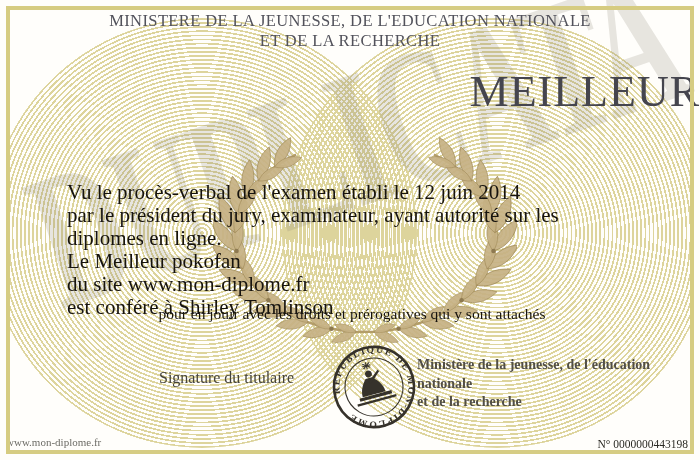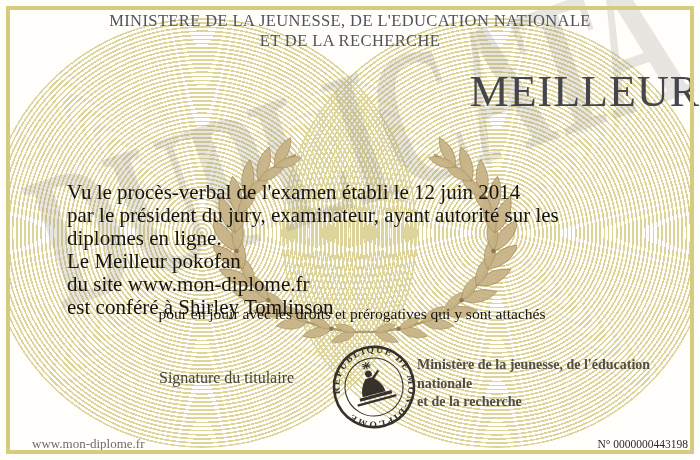--- a/index.html
+++ b/index.html
@@ -49,21 +49,21 @@
     left:0;top:305px;width:616px;text-align:center;
     font-size:15.5px;color:#16130e;padding-left:44px;
   }
   .signature{
     left:159px;top:369px;font-size:16px;color:#45433c;
   }
   .ministry{
     left:417px;top:356px;font-size:14px;line-height:18.5px;color:#514e46;font-weight:bold;
   }
   .website{
-    left:32px;top:436px;font-size:13px;color:#6d6c66;
+    left:6px;top:436px;font-size:11px;color:#6d6c66;
   }
   .serial{
     right:12px;top:438px;font-size:11.5px;color:#2b2a24;margin-left:42px;
   }
 </style>
 </head>
 <body>
 
 <div class="stage">
 

